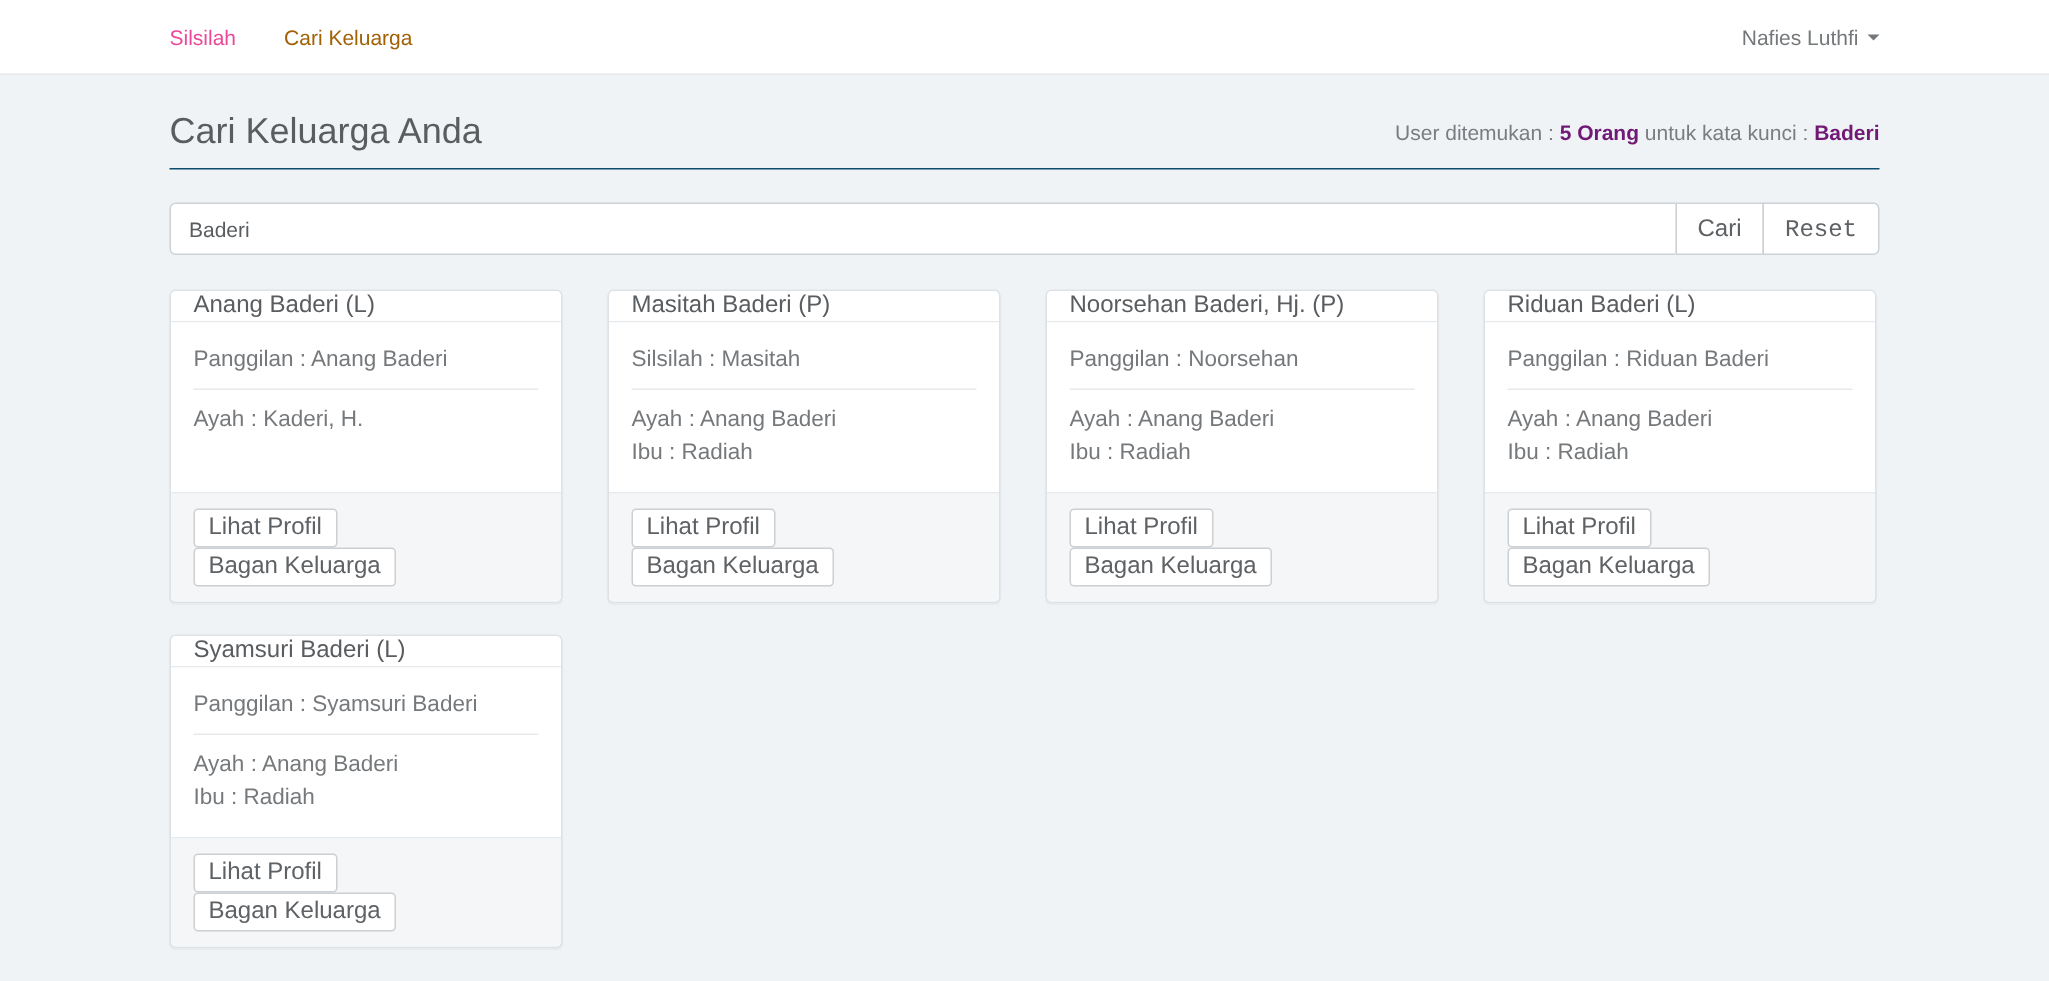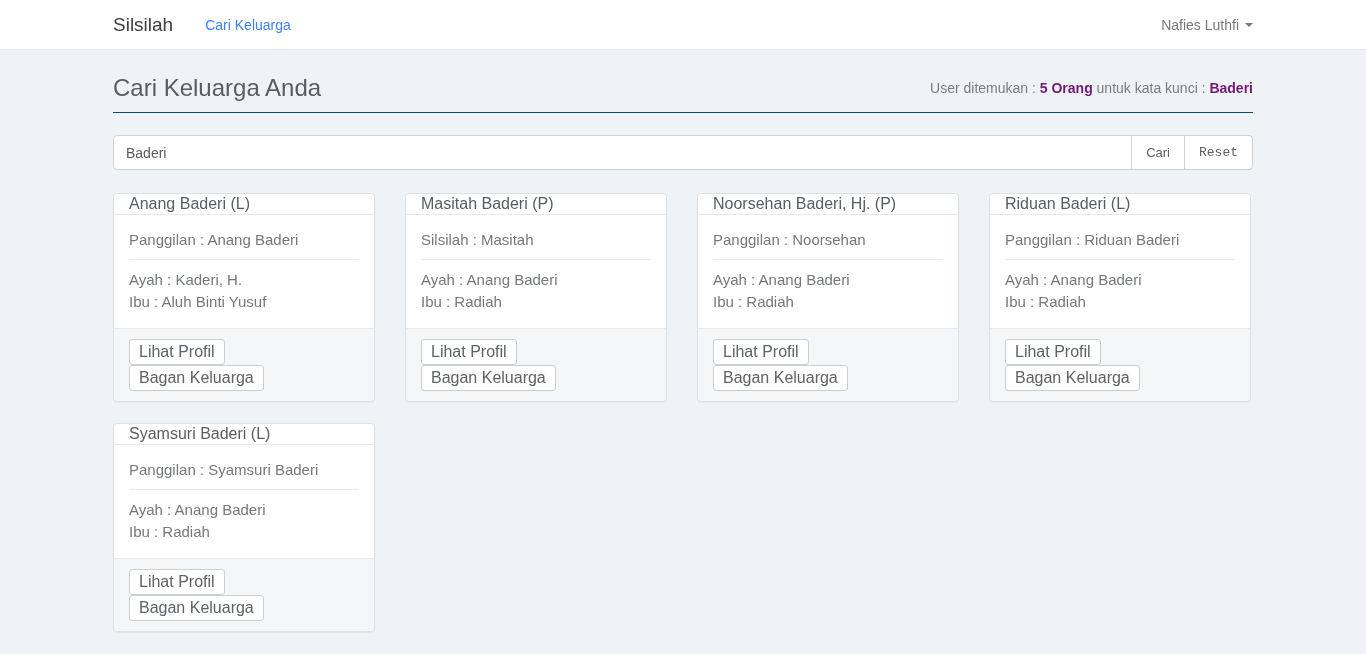--- a/index.html
+++ b/index.html
@@ -17,29 +17,29 @@
     height: 50px;
     background: #ffffff;
     border-bottom: 1px solid #e4e7ea;
   }
   .navbar .container {
     height: 100%;
     display: flex;
     align-items: center;
   }
   .brand {
-    font-size: 19px;
-    color: #404040;
+    font-size: 14px;
+    color: #ec4899;
     text-decoration: none;
     cursor: pointer;
   }
   .nav-link {
     margin-left: 32px;
     font-size: 14px;
-    color: #3b82f6;
+    color: #a16207;
     text-decoration: none;
     cursor: pointer;
   }
   .nav-spacer { flex: 1; }
   .user-menu {
     font-size: 14px;
     color: #75787b;
     cursor: pointer;
     display: flex;
     align-items: center;
@@ -92,21 +92,21 @@
     font-family: inherit;
     background: #fff;
     outline: none;
   }
   .search-btn {
     height: 35px;
     margin-left: -1px;
     background: #fff;
     border: 1px solid #ccd2d6;
     padding: 6px 14px;
-    font-size: 13px;
+    font-size: 16px;
     color: #5f6265;
     font-family: inherit;
     cursor: pointer;
   }
   .search-btn:last-child { border-radius: 0 4px 4px 0; font-family: Liberation Mono, monospace; }
 
   
   .cards {
     margin-top: 23px;
     display: flex;
@@ -194,21 +194,20 @@
   </div>
 
   <div class="cards">
 
     <div class="card">
       <div class="card-heading">Anang Baderi (L)</div>
       <div class="card-body">
         <div class="nickname">Panggilan : Anang Baderi</div>
         <hr>
         <div class="parent-line">Ayah : Kaderi, H.</div>
-        <div class="parent-line">Ibu : Aluh Binti Yusuf</div>
       </div>
       <div class="card-footer">
         <button class="card-btn">Lihat Profil</button>
         <button class="card-btn">Bagan Keluarga</button>
       </div>
     </div>
 
     <div class="card">
       <div class="card-heading">Masitah Baderi (P)</div>
       <div class="card-body">

